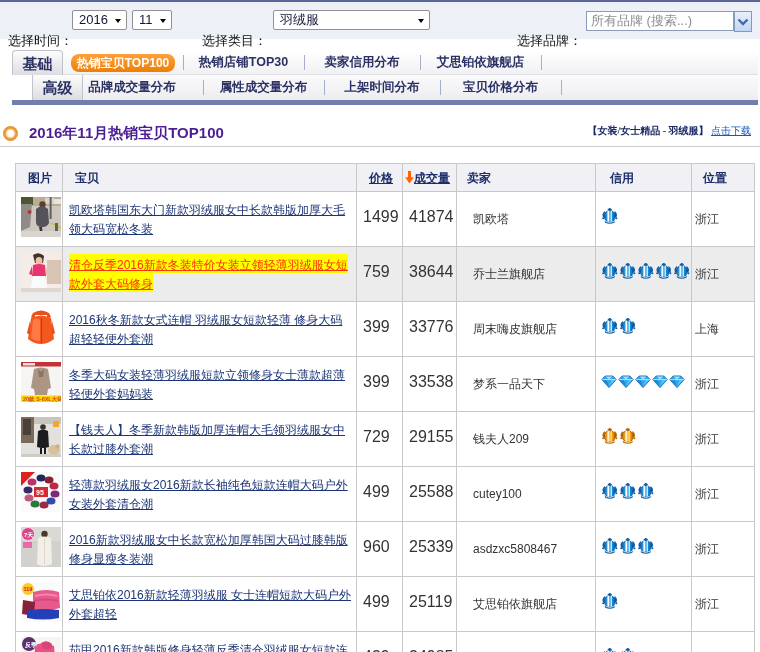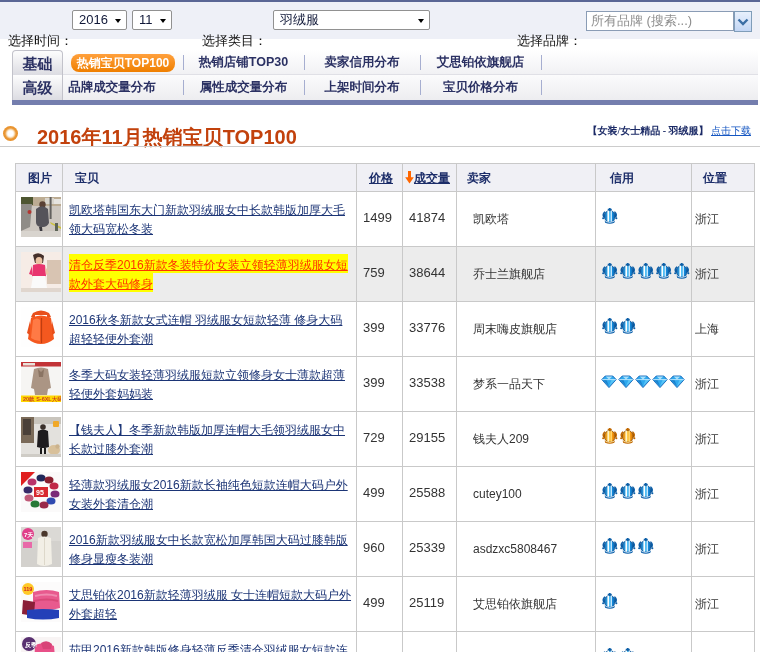--- a/index.html
+++ b/index.html
@@ -17,50 +17,50 @@
   border-top:4.5px solid #000; }
 .combo { position:absolute; left:586px; top:9px; width:148px; height:20px;
   background:#fff; border:1px solid #8a9cb5; font-size:13px; color:#8d8d8d;
   line-height:18px; padding-left:4px; }
 .combobtn { position:absolute; left:734px; top:9px; width:18px; height:21px;
   background:linear-gradient(#e8f0fc,#c2d6f5); border:1px solid #7f9db9; }
 .combobtn svg { position:absolute; left:2px; top:5px; }
 .tabs { position:absolute; left:12px; top:50px; width:746px; }
 .trow { position:relative; height:25px; }
 .trow1 { background:linear-gradient(#ffffff,#f1f1f4); border-bottom:1px solid #e0e0e6; }
-.trow2 { background:linear-gradient(#fbfbfc,#ededf0); }
+.trow2 { background:linear-gradient(#fbfbfc,#ededf0);margin-left:20px; }
 .tlab { position:absolute; left:0; top:0; width:51px; height:25px; text-align:center;
   line-height:25px; font-size:15px; font-weight:bold; color:#2b3163;
   background:linear-gradient(#fdfdfd,#dcdce2); border-right:1px solid #c2c2ca; }
 .trow1 .tlab { border-top:1px solid #c2c2ca; border-left:1px solid #c2c2ca; border-radius:4px 4px 0 0; }
 .trow2 .tlab { border-left:1px solid #c2c2ca; }
 .tcell { position:absolute; top:0; height:25px; text-align:center; line-height:25px;
   font-size:12.5px; font-weight:bold; color:#2b3163; white-space:nowrap; }
 .tdiv { position:absolute; top:5px; width:1px; height:15px; background:#a6aed0; }
 .atab { display:inline-block; white-space:nowrap; margin-top:4px; height:18px; line-height:18px;
   padding:0 6px; background:linear-gradient(#ffa03c,#ef7f00); color:#fff;
   border-radius:8px; font-size:12px; font-weight:bold; }
 .pbar { position:absolute; left:12px; top:100px; width:746px; height:5px; background:#747eae; }
 .bullet { position:absolute; left:2.5px; top:125.5px; width:15px; height:15px; border-radius:50%;
   background:radial-gradient(circle, #ffffff 0 24%, #fbe9cf 34%, #ea9734 52%, #e8912c 74%, #f3c38b 92%, #fdf3e6 100%); }
-.h1 { position:absolute; left:29px; top:124px; font-size:20px; font-weight:bold; color:#c2410c;margin-left:8px; }
+.h1 { position:absolute; left:29px; top:124px; font-size:15px; font-weight:bold; color:#4c1d95; }
 .hright { position:absolute; right:9px; top:124px; font-size:10px; color:#1b2a66; font-weight:bold;font-family:Liberation Serif, serif; }
 .hright a { color:#1657c2; text-decoration:underline; font-weight:normal; }
 .hrule { position:absolute; left:0; top:146px; width:760px; height:1px; background:#ccc; }
 table { position:absolute; left:15px; top:163px; border-collapse:collapse;
   table-layout:fixed; width:739px; }
 td, th { border:1px solid #c9c9c9; overflow:hidden; }
 th { height:28px; background:#f0f0f5; font-size:12px; color:#1c2d69;
   font-weight:bold; text-align:left; padding-left:12px; padding-top:2px; }
 th a { color:#1c2d69; text-decoration:underline; }
 td { height:55px; vertical-align:middle; font-size:13px; color:#333; }
 td.pic { padding:5px 0 0 5px; vertical-align:top; }
 td.tt { padding-left:6px; padding-right:3px; font-size:12px; line-height:19px; padding-top:2px; }
 td.tt a { color:#1c3576; text-decoration:underline; }
-td.num { padding-left:6px; font-size:13px; }
+td.num { padding-left:6px; font-size:16px; }
 td.num span { position:relative; top:-2px; display:inline-block; }
 td.seller { padding-left:16px; font-size:12px; }
 td.cred { padding-left:5px; }
 td.loc { padding-left:3px; font-size:12px; }
 tr.hl td { background:#ececec; }
 tr.hl td.tt a { color:#ff3300; background:#ffff00; padding:4px 0 1.2px; line-height:17.5px; }
 .thumb { width:40px; height:40px; display:block; }
 .ic { display:inline-block; vertical-align:middle; margin-right:1px; position:relative; top:-3px; }
 </style>
 </head>

